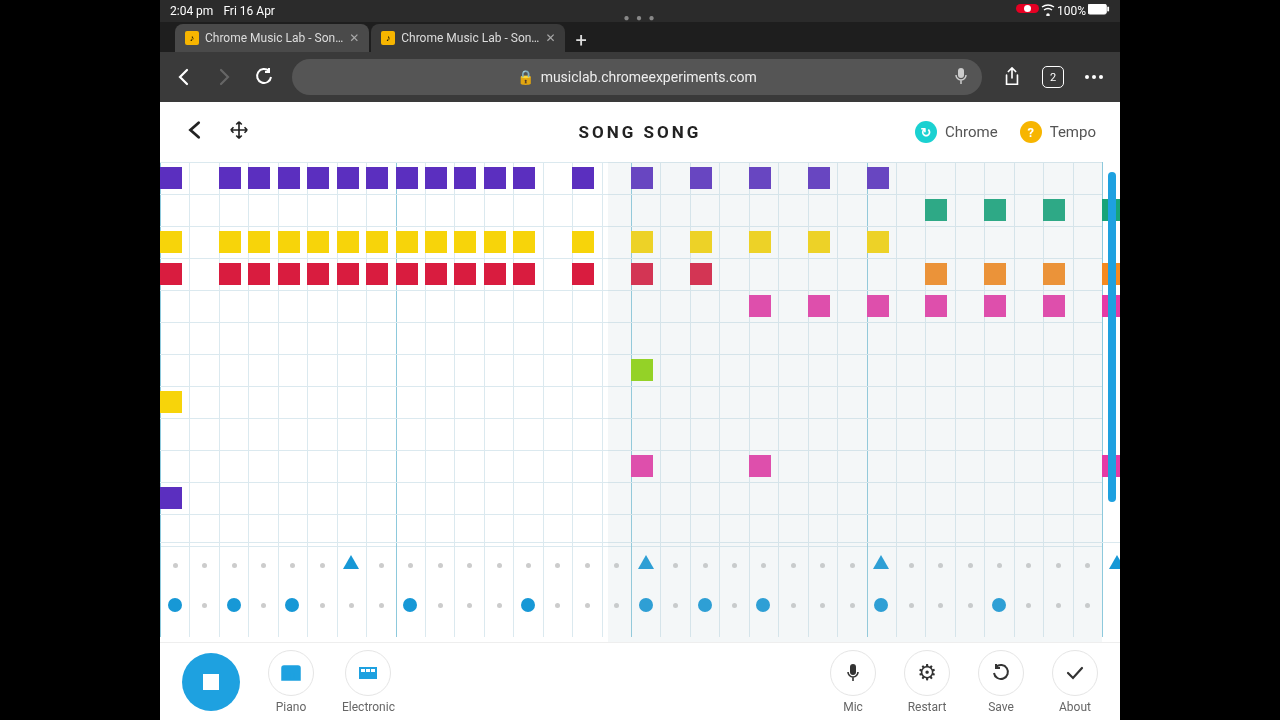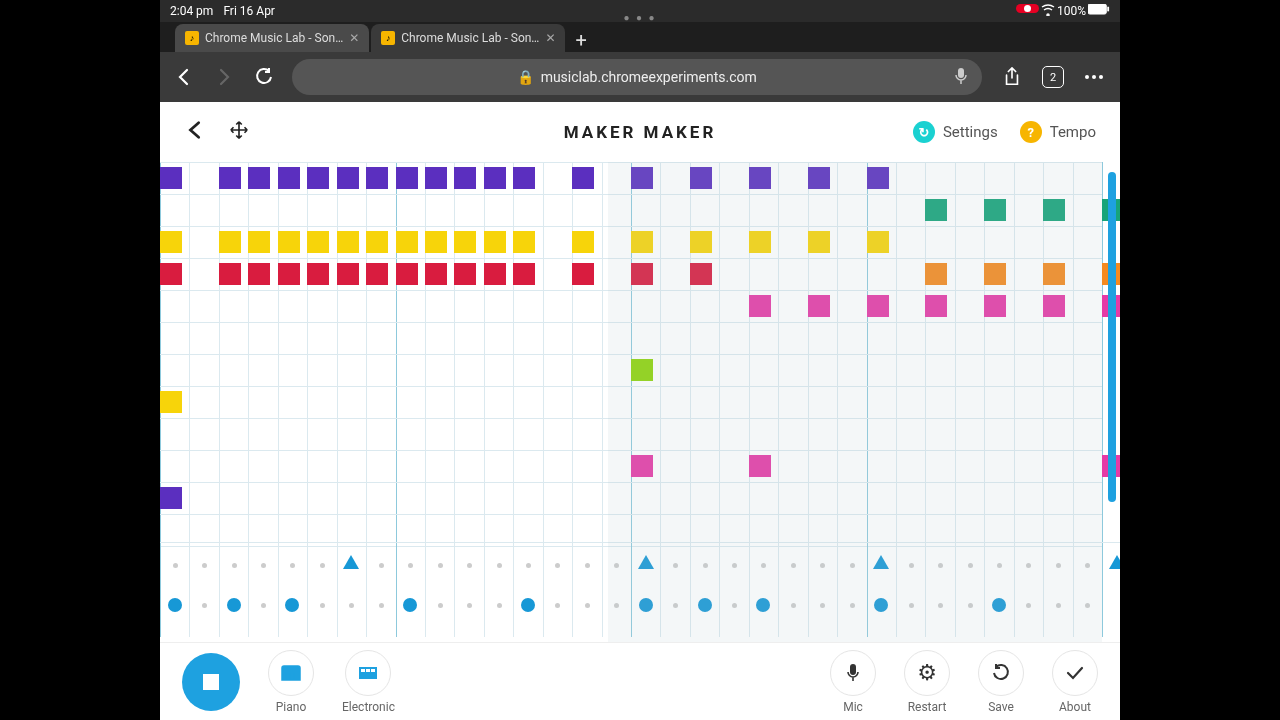--- a/index.html
+++ b/index.html
@@ -161,25 +161,25 @@
           <svg class="svgicon" viewBox="0 0 24 24">
               <path d="M16 4 L7 12 L16 20" stroke="#222" stroke-width="3" fill="none" stroke-linecap="round"></path>
             </svg>
         </span>
         <span>
           <svg class="svgicon" viewBox="0 0 24 24">
               <path d="M12 3 L12 21 M3 12 L21 12 M12 3 L9 6 M12 3 L15 6 M12 21 L9 18 M12 21 L15 18 M3 12 L6 9 M3 12 L6 15 M21 12 L18 9 M21 12 L18 15" stroke="#222" stroke-width="1.8" fill="none"></path>
             </svg>
         </span>
       </div>
-      <span class="title">MAKER MAKER</span>
+      <span class="title">SONG SONG</span>
       <div class="hright">
         <span class="pill">
           <span class="ic cyan">↻</span>
-          <span>Settings</span>
+          <span>Chrome</span>
         </span>
         <span class="pill">
           <span class="ic yellow">?</span>
           <span>Tempo</span>
         </span>
       </div>
     </div>
 
     <div class="gridwrap">
       <div class="mel" id="mel">

